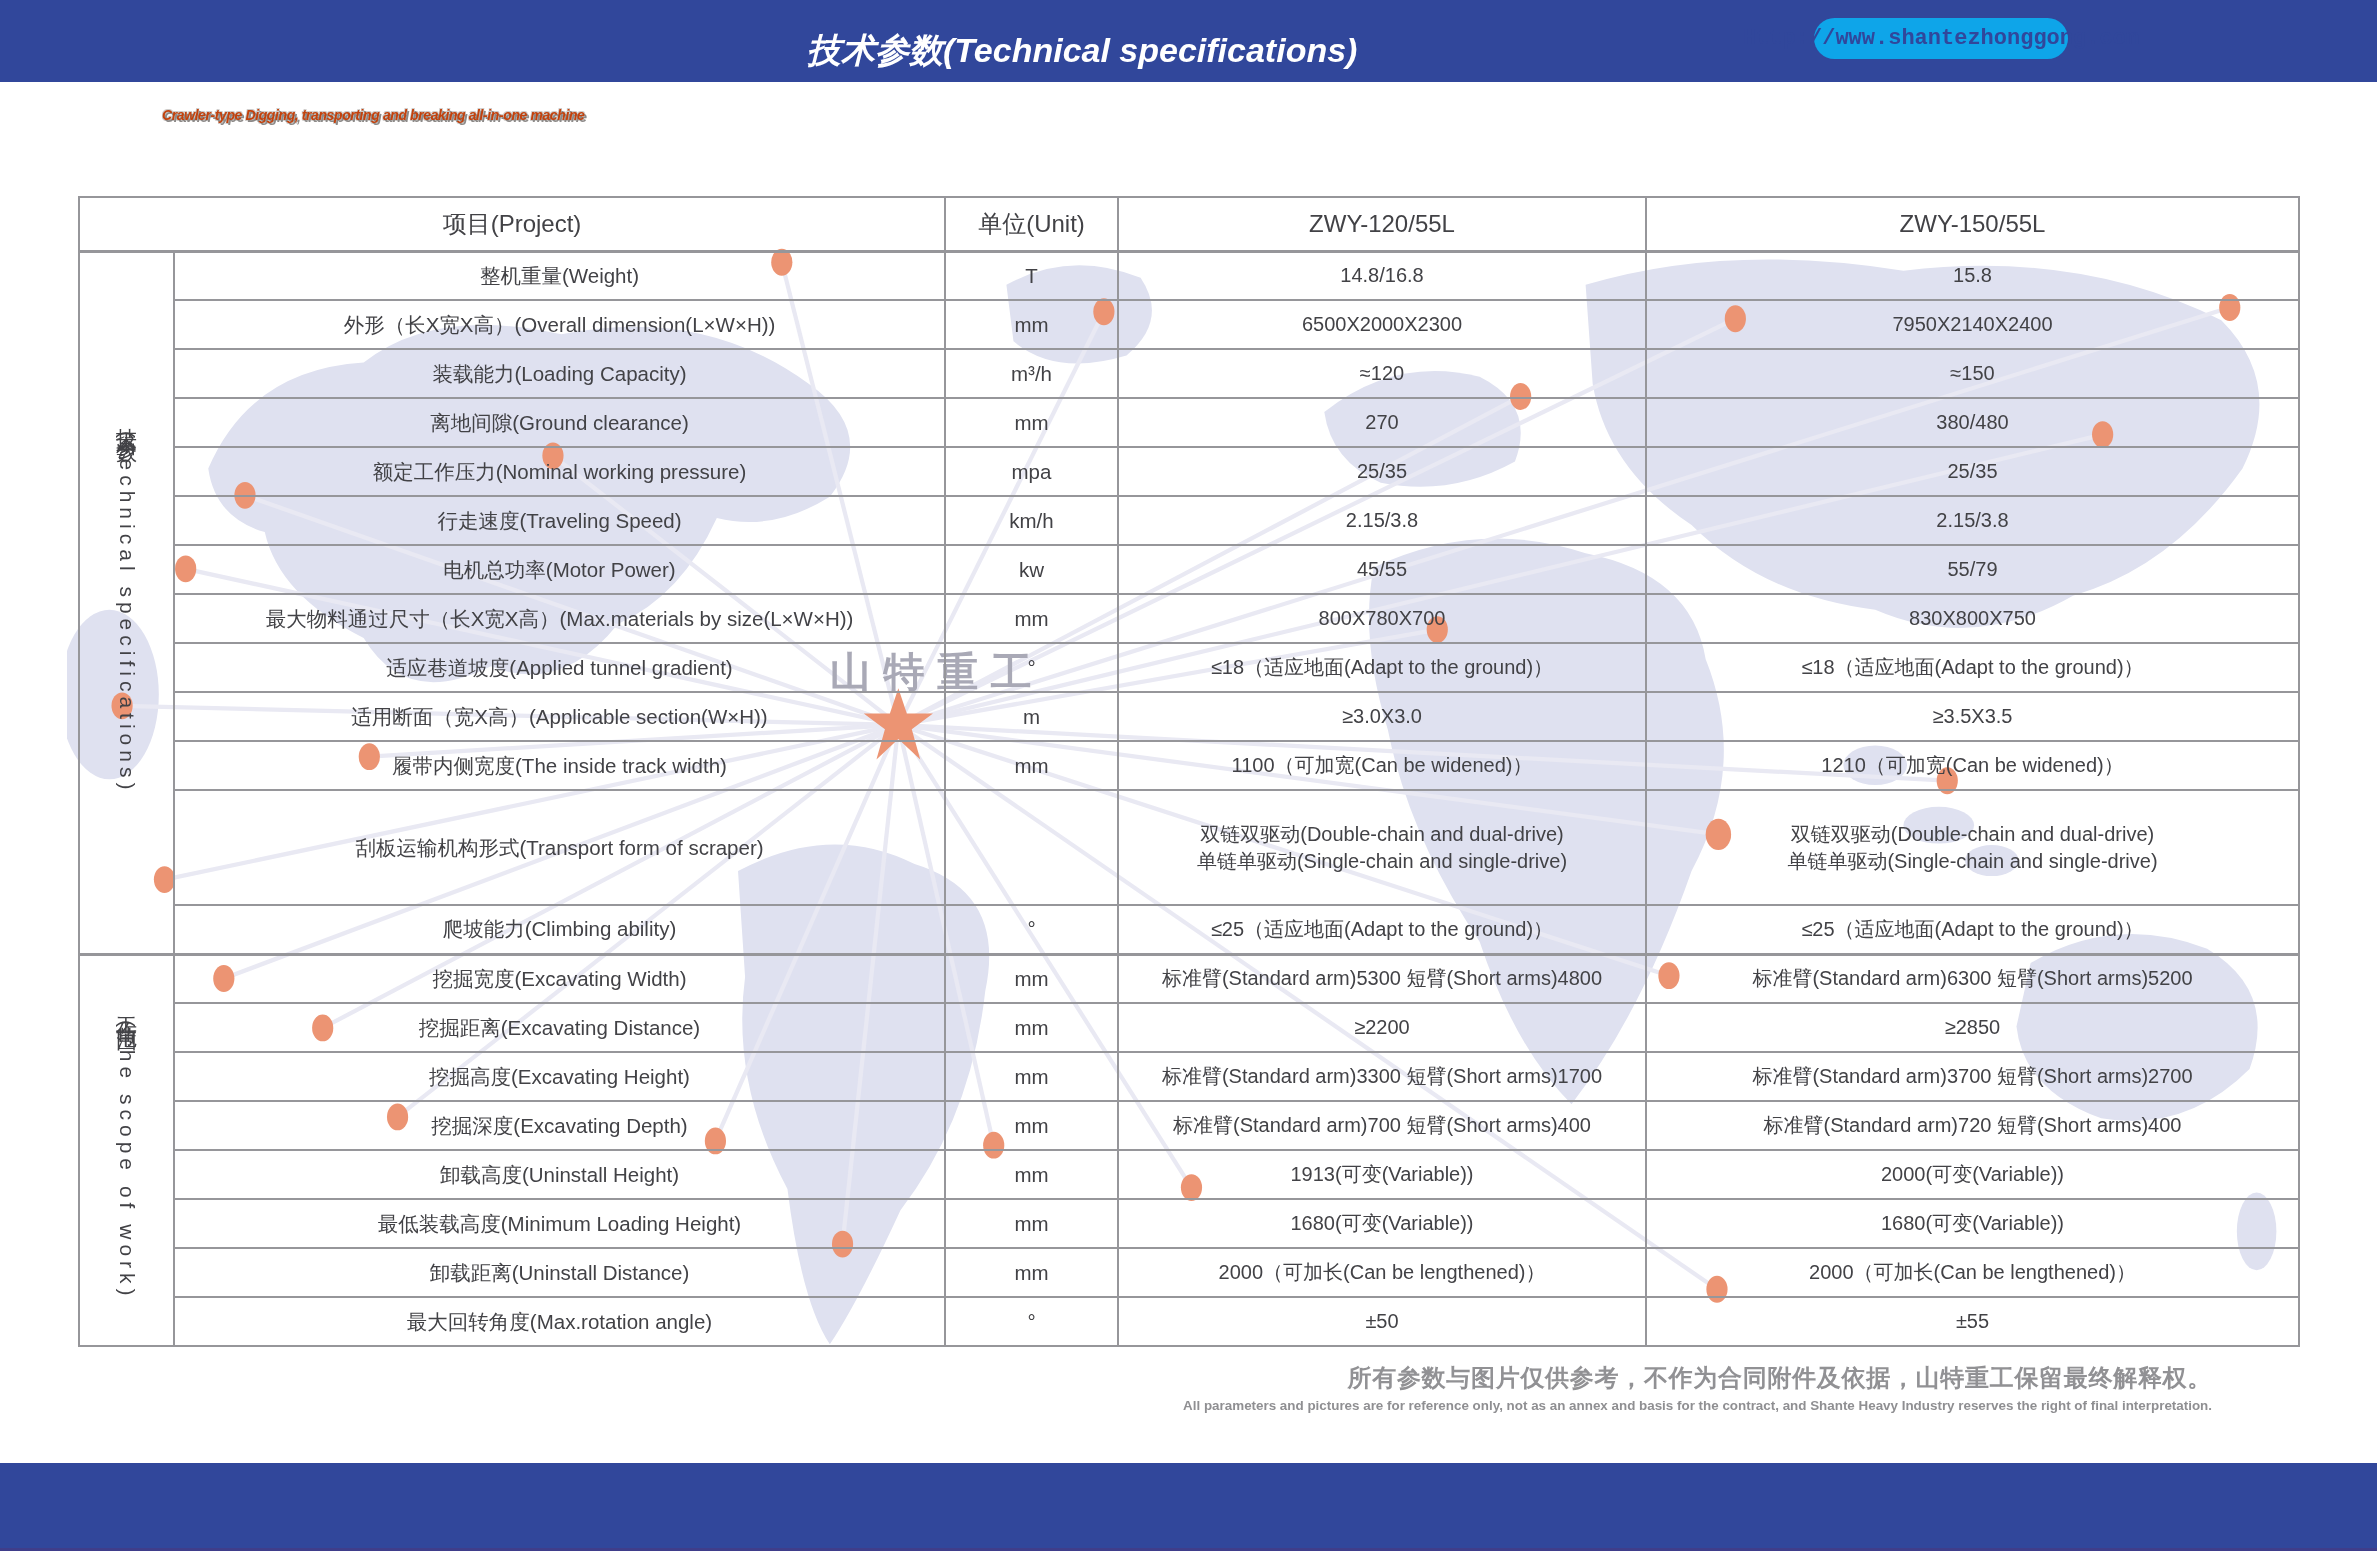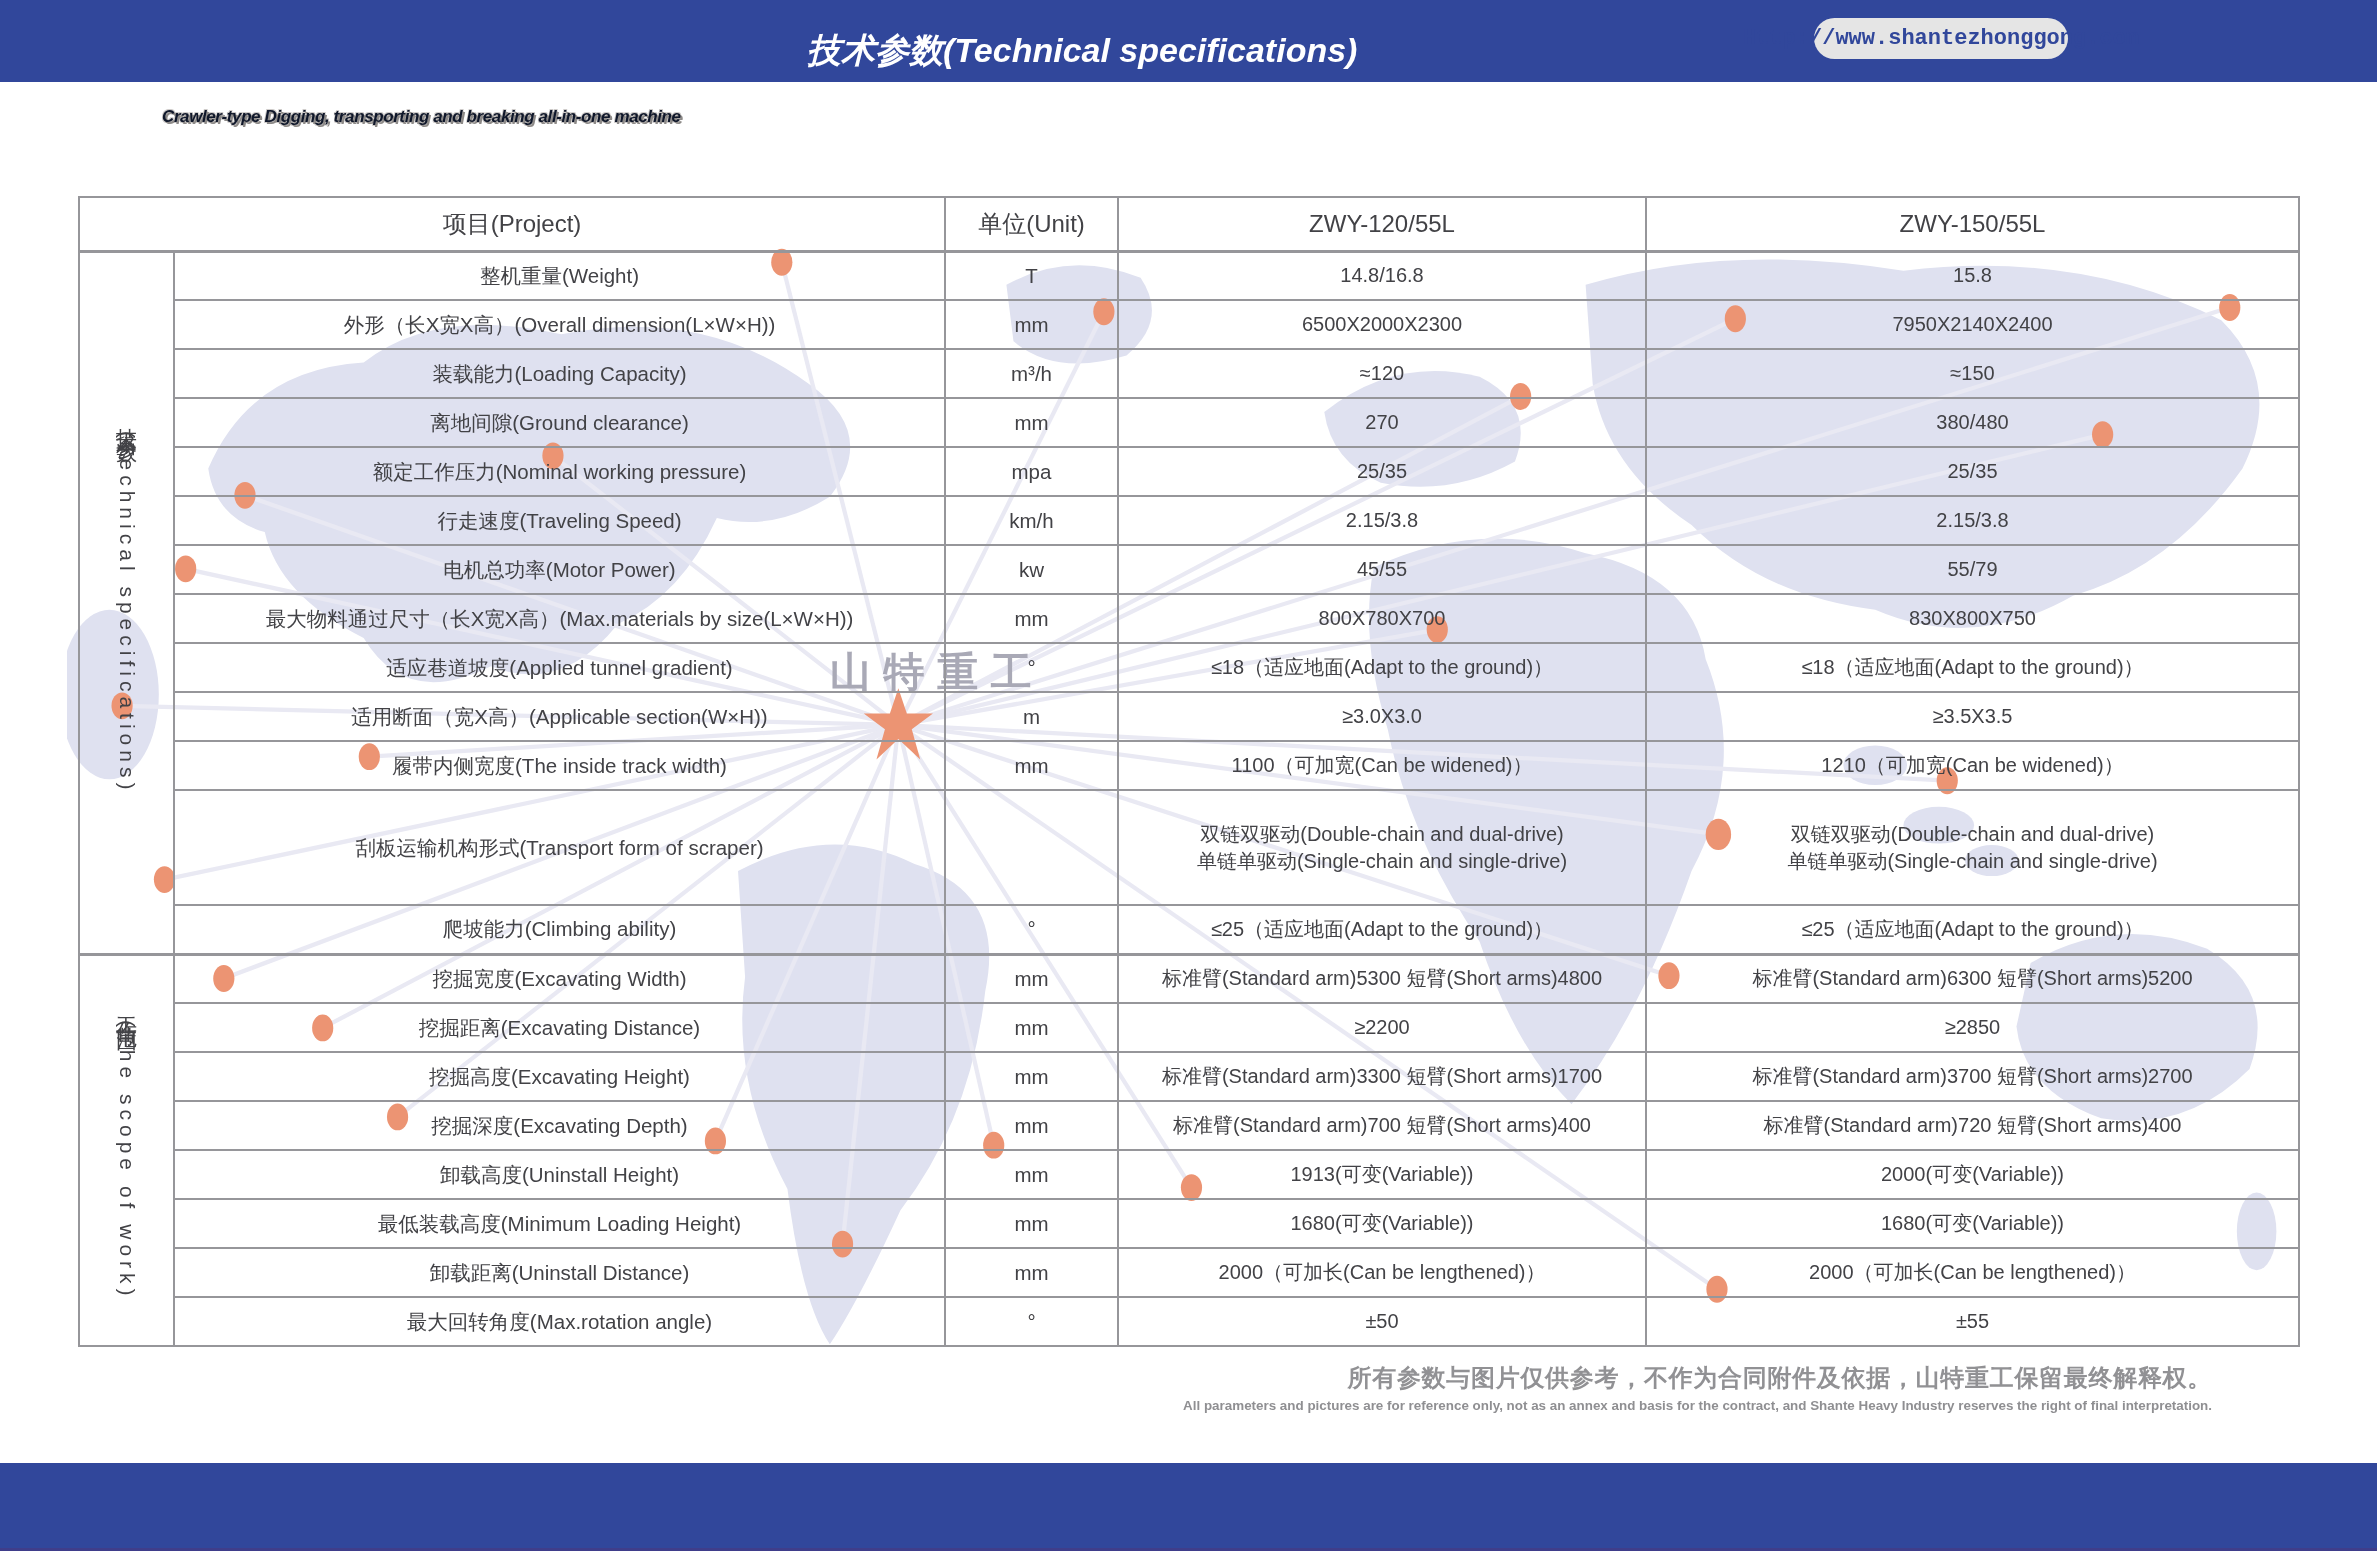--- a/index.html
+++ b/index.html
@@ -10,31 +10,31 @@
   
   .top-bar{position:absolute;left:0;top:0;width:2377px;height:82px;background:#31479b;}
   .brand-title{
     position:absolute;left:160px;top:20px;z-index:3;
     font-size:81px;font-weight:bold;font-style:italic;letter-spacing:-1.4px;
     color:#ffffff;white-space:nowrap;
     text-shadow:7px 7px 0.7px #8d8a88, 0 0 0.7px #c9c6c4;
   }
   .brand-sub{
     position:absolute;left:162px;top:107px;z-index:3;
-    font-size:17px;font-weight:bold;font-style:italic;letter-spacing:-0.4px;
-    color:#0f172a;white-space:nowrap;
+    font-size:14px;font-weight:bold;font-style:italic;letter-spacing:-0.4px;
+    color:#c2410c;white-space:nowrap;
     text-shadow:2.1px 2.1px 0 #8d8a88,-0.7px -0.7px 0 #cfccca,0.7px -0.7px 0 #cfccca,-0.7px 0.7px 0 #cfccca,0.7px 0.7px 0 #bab7b5;
   }
   .tagline{
     position:absolute;left:807px;top:28px;z-index:3;
     font-size:34px;font-weight:bold;font-style:italic;color:#ffffff;white-space:nowrap;
   }
   .url-box{
     position:absolute;left:1814px;top:17.7px;width:254px;height:41px;z-index:3;
-    background:#e5e5e5;border-radius:20.5px;display:flex;align-items:center;justify-content:center;
+    background:#0ea5e9;border-radius:20.5px;display:flex;align-items:center;justify-content:center;
   }
   .url-text{
     font-family:"Liberation Mono","DejaVu Sans Mono",monospace;
     font-size:22px;font-weight:bold;color:#31479b;white-space:nowrap;
   }
   
   .map-wrap{position:absolute;left:67px;top:200px;width:2232px;height:1148px;z-index:1;}
   
   table.spec{
     position:absolute;left:78px;top:196px;z-index:2;

